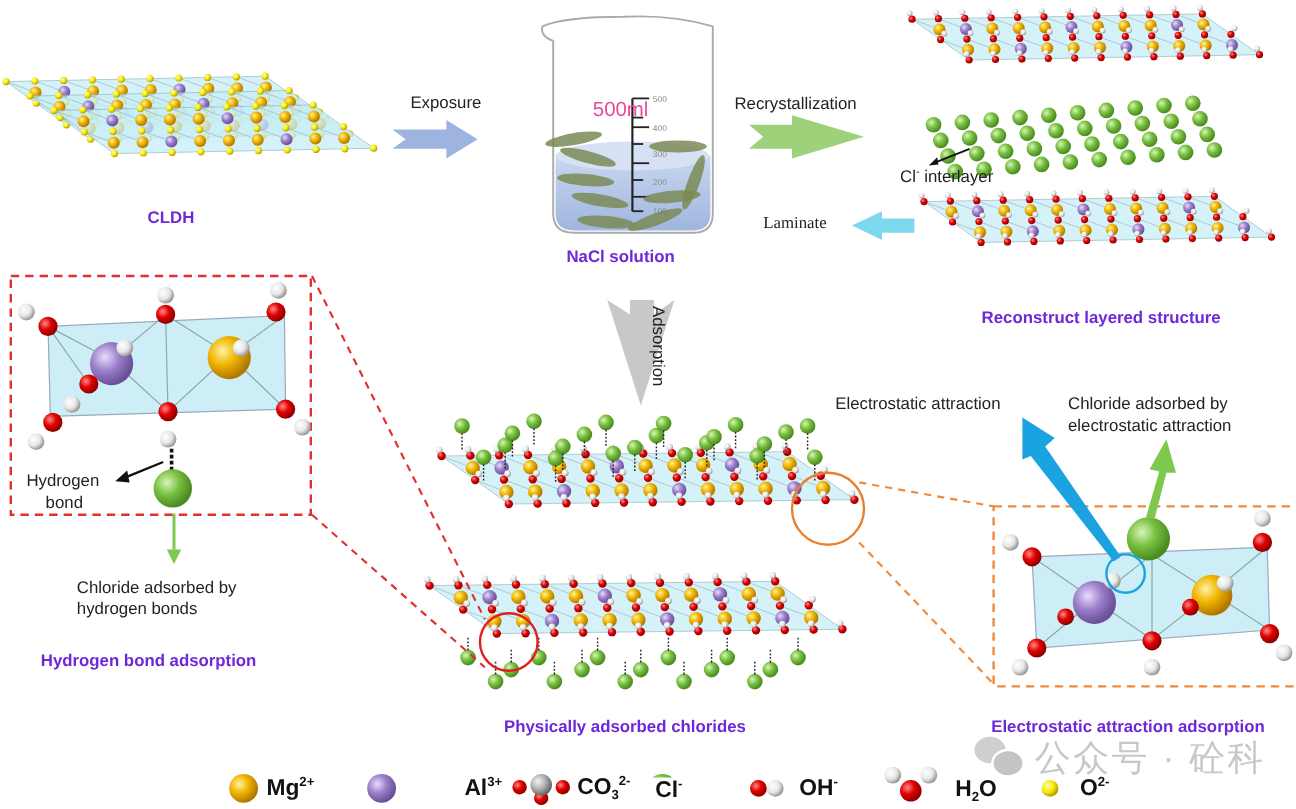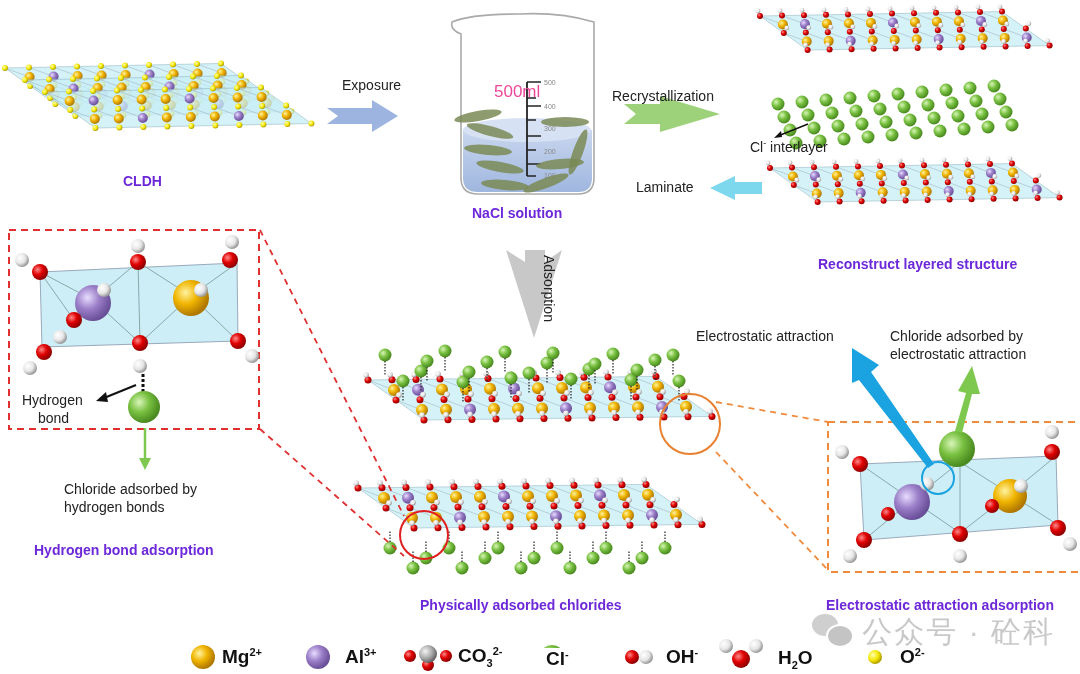--- a/index.html
+++ b/index.html
@@ -995,23 +995,23 @@
         <polygon points="928,468 859,380 852,383 852,348 879,365 871,372 934,464" fill="#1aa3e0"></polygon>
         <polygon points="955,431 966,393 958,391 972,366 980,394 972,394 962,433" fill="#7ec850"></polygon>
       </g>
     </g>
 </svg>
 
 <div class="lbl bold" style="left:123px;top:173px;">CLDH</div>
 <div class="lbl" style="left:342px;top:77px;">Exposure</div>
 <div class="lbl" style="left:494px;top:82px;color:#ec4899;font-size:17px;">500ml</div>
 <div class="lbl bold" style="left:472px;top:205px;">NaCl solution</div>
-<div class="lbl" style="left:612px;top:88px;text-align:right;">Recrystallization</div>
+<div class="lbl" style="left:612px;top:78px;text-align:right;">Recrystallization</div>
 <div class="lbl" style="left:750px;top:138px;"><span>Cl</span><sup style="font-size:9px">-</sup><span> interlayer</span></div>
-<div class="lbl" style="left:636px;top:179px;">Laminate</div>
+<div class="lbl" style="left:636px;top:179px;font-family:Liberation Serif, serif;">Laminate</div>
 <div class="lbl bold" style="left:818px;top:256px;">Reconstruct layered structure</div>
 <div class="lbl" style="left:540px;top:255px;transform-origin:0 0;transform:translate(17px,0) rotate(90deg);">Adsorption</div>
 <div class="lbl bold" style="left:420px;top:597px;">Physically adsorbed chlorides</div>
 
 <div class="lbl" style="left:22px;top:392px;">Hydrogen</div>
 <div class="lbl" style="left:38px;top:410px;">bond</div>
 <div class="lbl" style="left:64px;top:481px;">Chloride adsorbed by</div>
 <div class="lbl" style="left:64px;top:499px;">hydrogen bonds</div>
 <div class="lbl bold" style="left:34px;top:542px;">Hydrogen bond adsorption</div>
 
@@ -1027,27 +1027,27 @@
   </span>
   <span>公众号 · 砼科</span>
 </div>
 
 <div class="legend" style="left:190px;">
   <svg width="26" height="26" style="position:static">
       <circle cx="13" cy="13" r="12" fill="url(#gMg)"></circle>
     </svg>
   <span style="margin-left:6px"><span>Mg</span><sup>2+</sup></span>
 </div>
-<div class="legend" style="left:305px;">
+<div class="legend" style="left:305px;gap:42px;">
   <svg width="26" height="26" style="position:static">
       <circle cx="13" cy="13" r="12" fill="url(#gAl)"></circle>
     </svg>
   <span style="margin-left:14px"><span>Al</span><sup>3+</sup></span>
 </div>
-<div class="legend" style="left:402px;justify-content:center;">
+<div class="legend" style="left:425px;justify-content:center;">
   <svg width="52" height="28" style="position:static">
     <circle cx="8" cy="13" r="6" fill="url(#gO)"></circle>
       <circle cx="44" cy="13" r="6" fill="url(#gO)"></circle>
       <circle cx="26" cy="22" r="6" fill="url(#gO)"></circle>
       <circle cx="26" cy="11" r="9" fill="url(#gC)"></circle>
   </svg>
   <span style="margin-left:4px"><span>CO</span><sub>3</sub><sup>2-</sup></span>
 </div>
 <div class="legend" style="left:536px;flex-direction:column;">
   <svg width="28" height="28" style="position:static">
@@ -1055,21 +1055,21 @@
     </svg>
   <span style="margin-left:10px"><span>Cl</span><sup>-</sup></span>
 </div>
 <div class="legend" style="left:622px;">
   <svg width="34" height="22" style="position:static">
       <circle cx="10" cy="11" r="7" fill="url(#gO)"></circle>
       <circle cx="24" cy="11" r="7" fill="url(#gH)"></circle>
     </svg>
   <span style="margin-left:10px"><span>OH</span><sup>-</sup></span>
 </div>
-<div class="legend" style="left:716px;top:636px;height:36px;">
+<div class="legend" style="left:734px;top:636px;height:36px;">
   <svg width="50" height="34" style="position:static">
       <circle cx="10" cy="9" r="7" fill="url(#gH)"></circle>
       <circle cx="40" cy="9" r="7" fill="url(#gH)"></circle>
       <circle cx="25" cy="22" r="9" fill="url(#gO)"></circle>
     </svg>
   <span style="margin-left:12px;margin-top:10px"><span>H</span><sub>2</sub><span>O</span></span>
 </div>
 <div class="legend" style="left:866px;">
   <svg width="18" height="18" style="position:static">
       <circle cx="9" cy="9" r="7" fill="url(#gY)"></circle>

